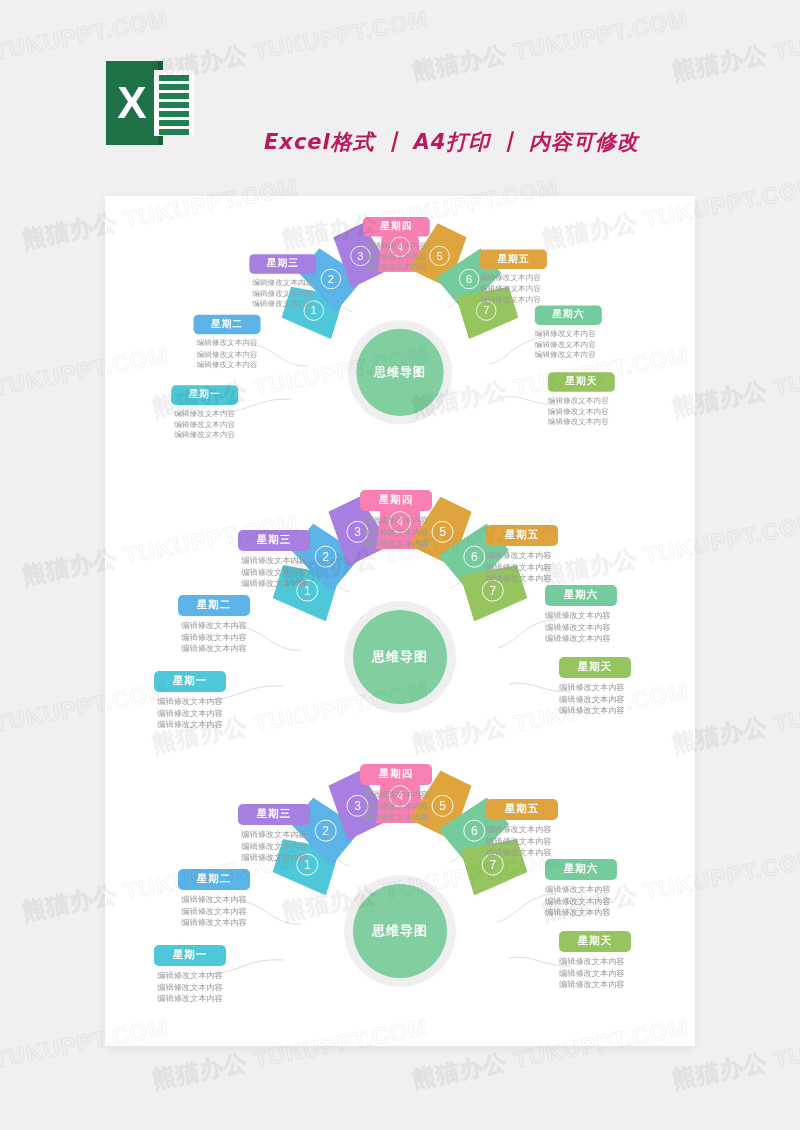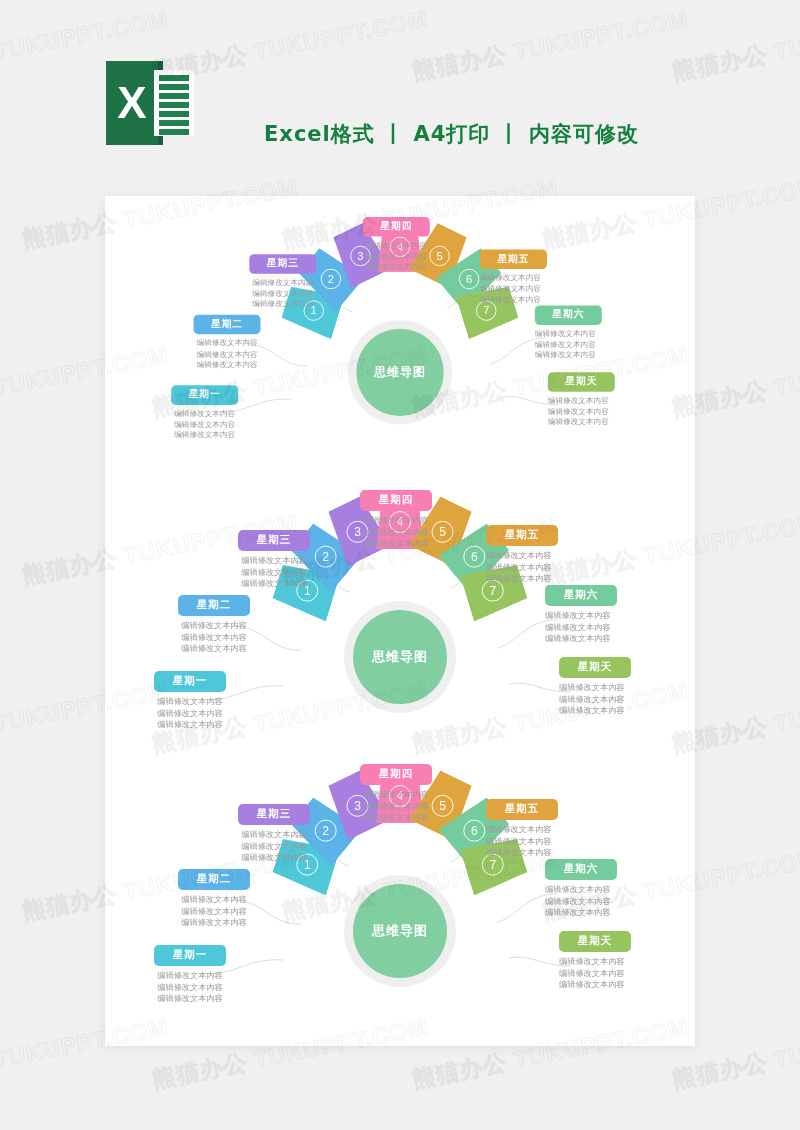--- a/index.html
+++ b/index.html
@@ -52,24 +52,25 @@
   }
   .xls-sheet i:first-child { margin-top: 3px; }
 
   .title-main {
     position: absolute; left: 262px; top: 52px;
     font-size: 51px; font-weight: bold; color: #1f7a4c;
     letter-spacing: 3px;
     font-family: "DejaVu Sans", sans-serif;
   }
   .title-sub {
-    position: absolute; left: 264px; top: 120px;
-    font-size: 21px; font-weight: bold; color: #15803d;
+    position: absolute; left: 264px; top: 128px;
+    font-size: 21px; font-weight: bold; color: #be185d;
     letter-spacing: 1px;
     font-family: "DejaVu Sans", sans-serif;
+    font-style: italic;
   }
 
   
   .page {
     position: absolute; left: 105px; top: 196px;
     width: 590px; height: 850px;
     background: #ffffff;
     box-shadow: 0 2px 10px rgba(0,0,0,0.07);
     z-index: 2;
   }

